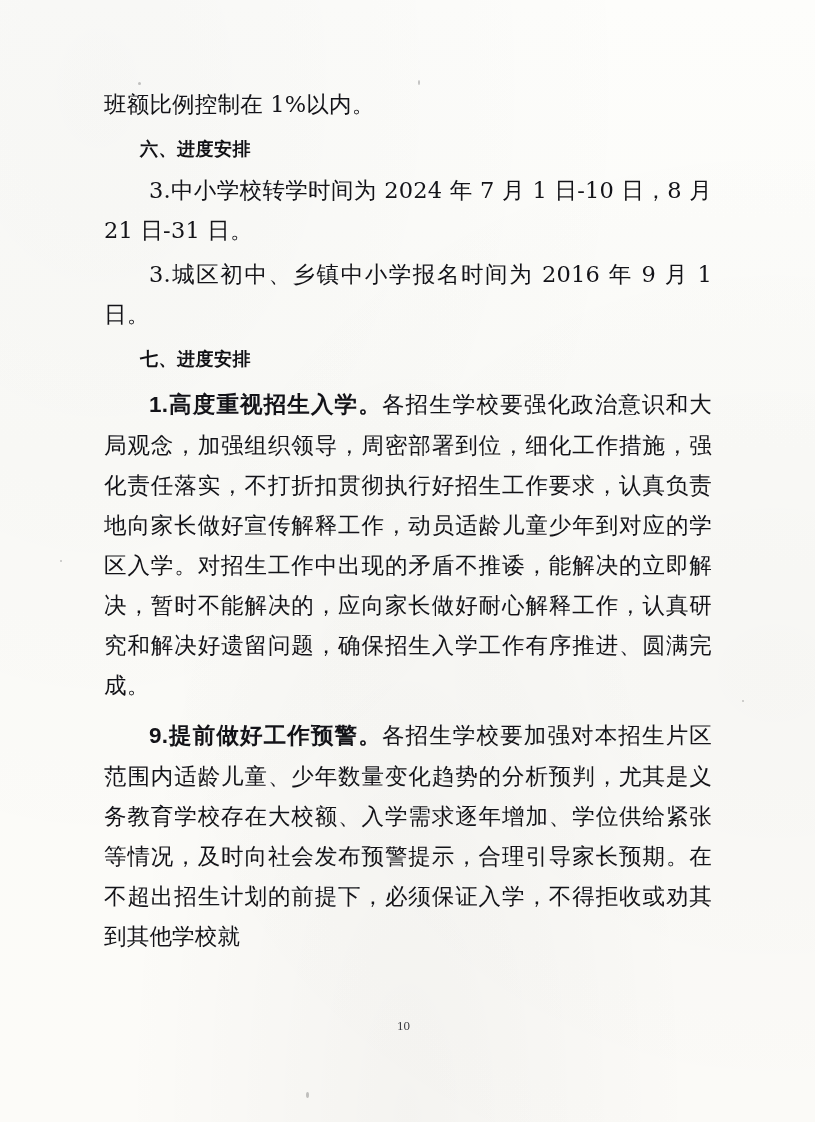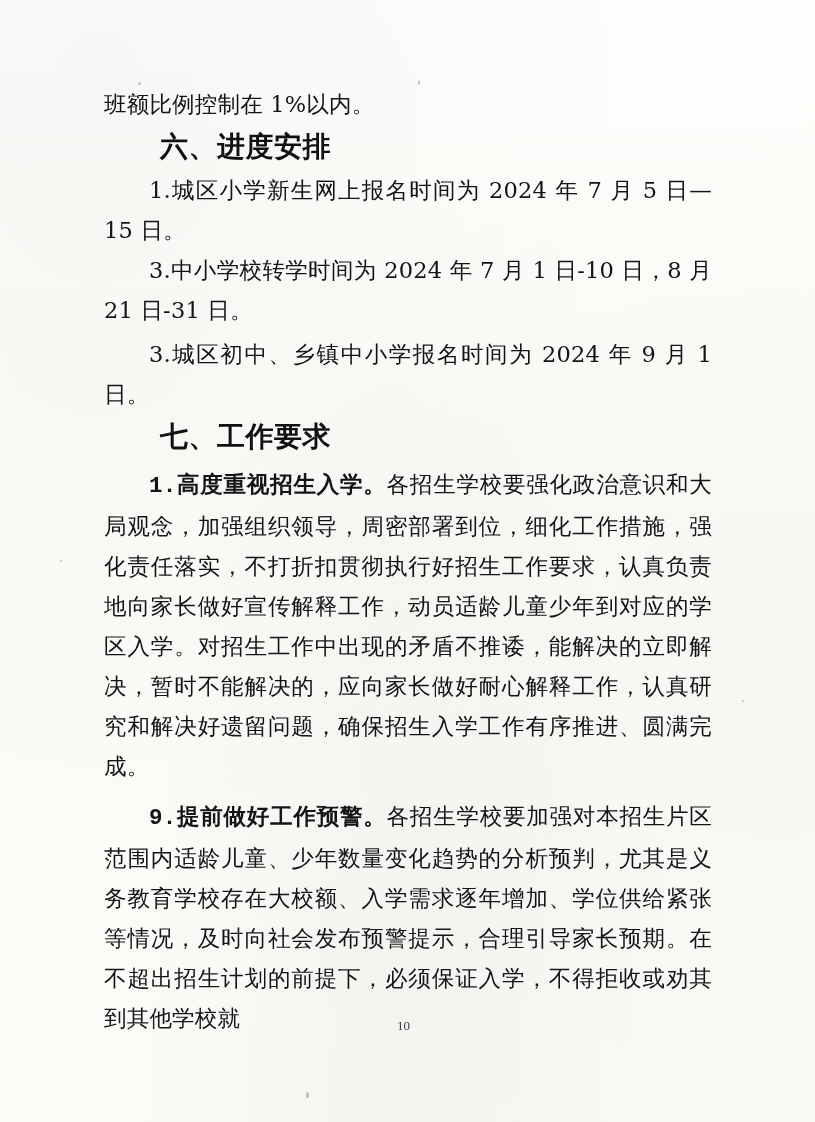--- a/index.html
+++ b/index.html
@@ -48,31 +48,31 @@
     line-height: 40px;
     color: #131318;
     text-align: justify;
     text-justify: inter-ideograph;
     letter-spacing: 0.2px;
   }
   .indent {
     text-indent: 2em;
   }
   .heading {
-    font-family: Liberation Mono, monospace;
+    font-family: Liberation Serif, serif;
     font-weight: bold;
-    font-size: 28px;
+    font-size: 18px;
     line-height: 42px;
     color: #111115;
     text-indent: 2em;
     margin: 0;
     letter-spacing: 0.5px;
   }
   .lead {
-    font-family: Liberation Mono, monospace;
+    font-family: Liberation Sans, sans-serif;
     font-weight: bold;
   }
   .gap-sm { height: 4px; }
   .gap-md { height: 10px; }
   .first-line {
     margin-top: 0;
   }
   .pagenum {
     position: absolute;
     left: 0;
@@ -97,29 +97,28 @@
   <div class="speck" style="left:742px; top:700px; width:2px; height:2px;"></div>
 
   <div class="content">
 
     <p class="first-line">班额比例控制在 1%以内。</p>
 
 
     <div class="gap-sm"></div>
     <p class="heading">六、进度安排</p>
 
-    <p class="indent">1.城区小学新生网上报名时间为 2024 年 7 月 5 日—15 日。</p>
 
     <p class="indent">3.中小学校转学时间为 2024 年 7 月 1 日-10 日，8 月 21 日-31 日。</p>
 
     <div class="gap-sm"></div>
-    <p class="indent">3.城区初中、乡镇中小学报名时间为 2024 年 9 月 1 日。</p>
+    <p class="indent">3.城区初中、乡镇中小学报名时间为 2016 年 9 月 1 日。</p>
 
     <div class="gap-sm"></div>
-    <p class="heading">七、工作要求</p>
+    <p class="heading">七、进度安排</p>
 
     <div class="gap-sm"></div>
     <p class="indent"><span class="lead">1.高度重视招生入学。</span><span>各招生学校要强化政治意识和大局观念，加强组织领导，周密部署到位，细化工作措施，强化责任落实，不打折扣贯彻执行好招生工作要求，认真负责地向家长做好宣传解释工作，动员适龄儿童少年到对应的学区入学。对招生工作中出现的矛盾不推诿，能解决的立即解决，暂时不能解决的，应向家长做好耐心解释工作，认真研究和解决好遗留问题，确保招生入学工作有序推进、圆满完成。</span></p>
 
     <div class="gap-md"></div>
     <p class="indent"><span class="lead">9.提前做好工作预警。</span><span>各招生学校要加强对本招生片区范围内适龄儿童、少年数量变化趋势的分析预判，尤其是义务教育学校存在大校额、入学需求逐年增加、学位供给紧张等情况，及时向社会发布预警提示，合理引导家长预期。在不超出招生计划的前提下，必须保证入学，不得拒收或劝其到其他学校就</span></p>
 
   </div>
 
   <div class="pagenum">10</div>

